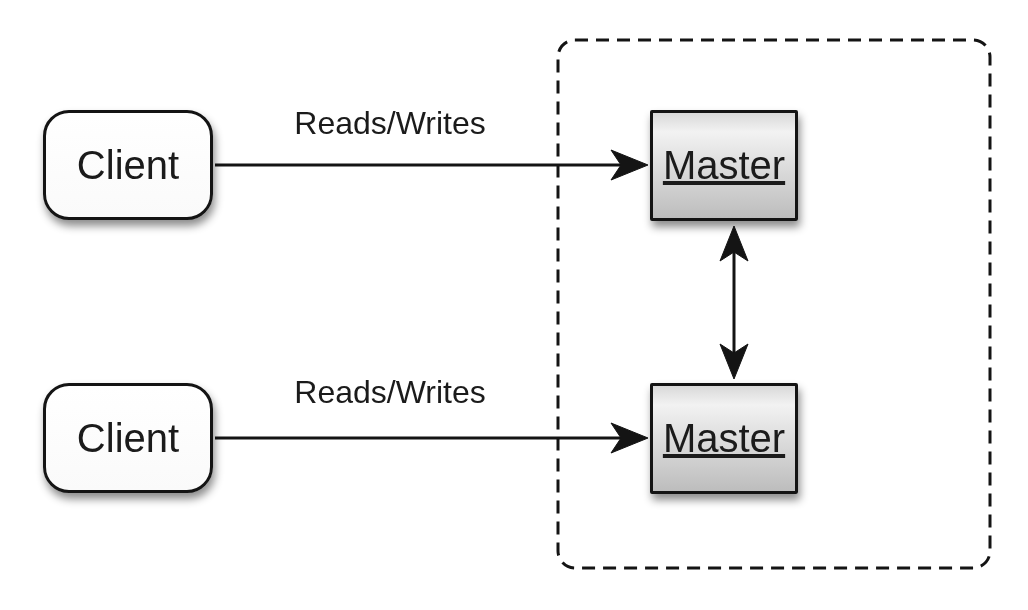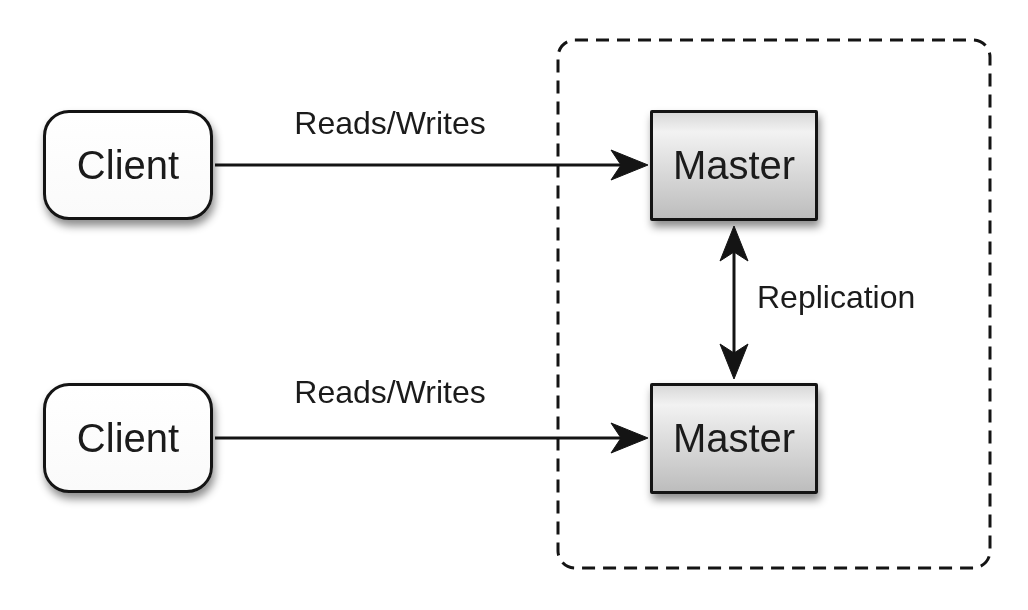--- a/index.html
+++ b/index.html
@@ -37,24 +37,25 @@
     left: 43px;
     width: 170px;
     height: 110px;
     border-radius: 26px;
     background: linear-gradient(180deg, #ffffff 0%, #fafafa 100%);
   }
   .client-top    { top: 110px; }
   .client-bottom { top: 383px; }
   .master {
     left: 650px;
-    width: 168px;
+    width: 148px;
     height: 111px;
     border-radius: 2px;
     background: linear-gradient(180deg, #d9d9d9 0%, #f2f2f2 18%, #dcdcdc 52%, #bdbdbd 100%);
+    text-decoration: underline;
   }
   .master-top    { top: 110px; }
   .master-bottom { top: 383px; }
   .edge-label {
     position: absolute;
     font-size: 32px;
     line-height: 1.0;
     color: #1b1b1b;
     white-space: nowrap;
   }
@@ -109,15 +110,14 @@
   </div>
 
   <div class="node master master-bottom">
     <span>Master</span>
   </div>
 
   <div class="edge-label rw-label rw-top">Reads/Writes</div>
 
   <div class="edge-label rw-label rw-bottom">Reads/Writes</div>
 
-  <div class="edge-label replication-label">Replication</div>
 
 </div>
 
 </body></html>

